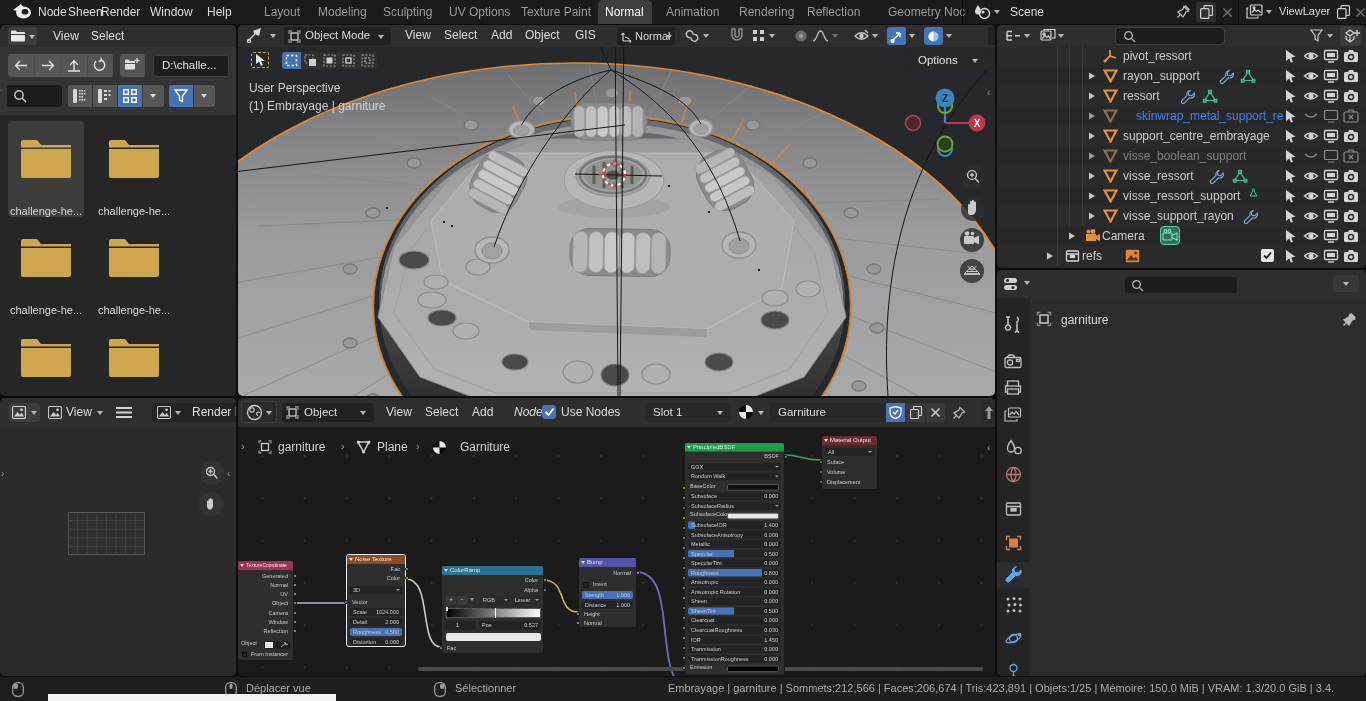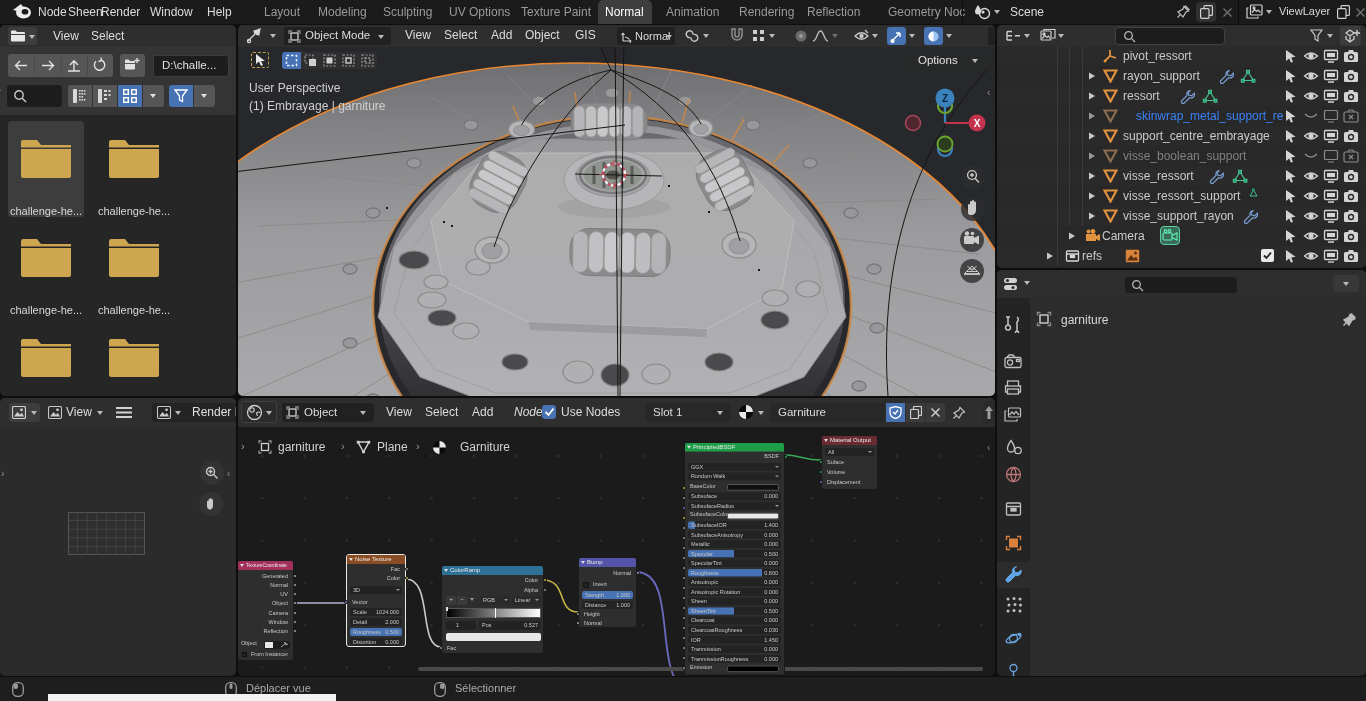--- a/index.html
+++ b/index.html
@@ -1664,16 +1664,17 @@
   <svg class="abs" style="left:225px;top:5px;" width="12" height="15" viewBox="0 0 12 15">
         <rect x="0.7" y="0.7" width="10.6" height="13.6" rx="4.5" fill="none" stroke="#9a9a9a" stroke-width="1.3"></rect>
         <rect x="4.5" y="1.5" width="3" height="5.5" rx="1.5" fill="#9a9a9a"></rect>
       </svg>
   <span class="abs" style="left:246px;top:5px;">Déplacer vue</span>
   <svg class="abs" style="left:434px;top:5px;" width="12" height="15" viewBox="0 0 12 15">
         <rect x="0.7" y="0.7" width="10.6" height="13.6" rx="4.5" fill="none" stroke="#9a9a9a" stroke-width="1.3"></rect>
         <rect x="6" y="1.5" width="4.5" height="5.5" rx="2" fill="#9a9a9a"></rect>
       </svg>
   <span class="abs" style="left:455px;top:5px;">Sélectionner</span>
+  <span class="abs" style="left:668px;top:5px;">Embrayage | garniture | Sommets:212,566 | Faces:206,674 | Tris:423,891 | Objets:1/25 | Mémoire: 150.0 MiB | VRAM: 1.3/20.0 GiB | 3.4.</span>
   <div class="abs" style="left:48px;top:17px;width:288px;height:7px;background:#f2f2f2;"></div>
 </div>
 
 </div>
 
 </body></html>

